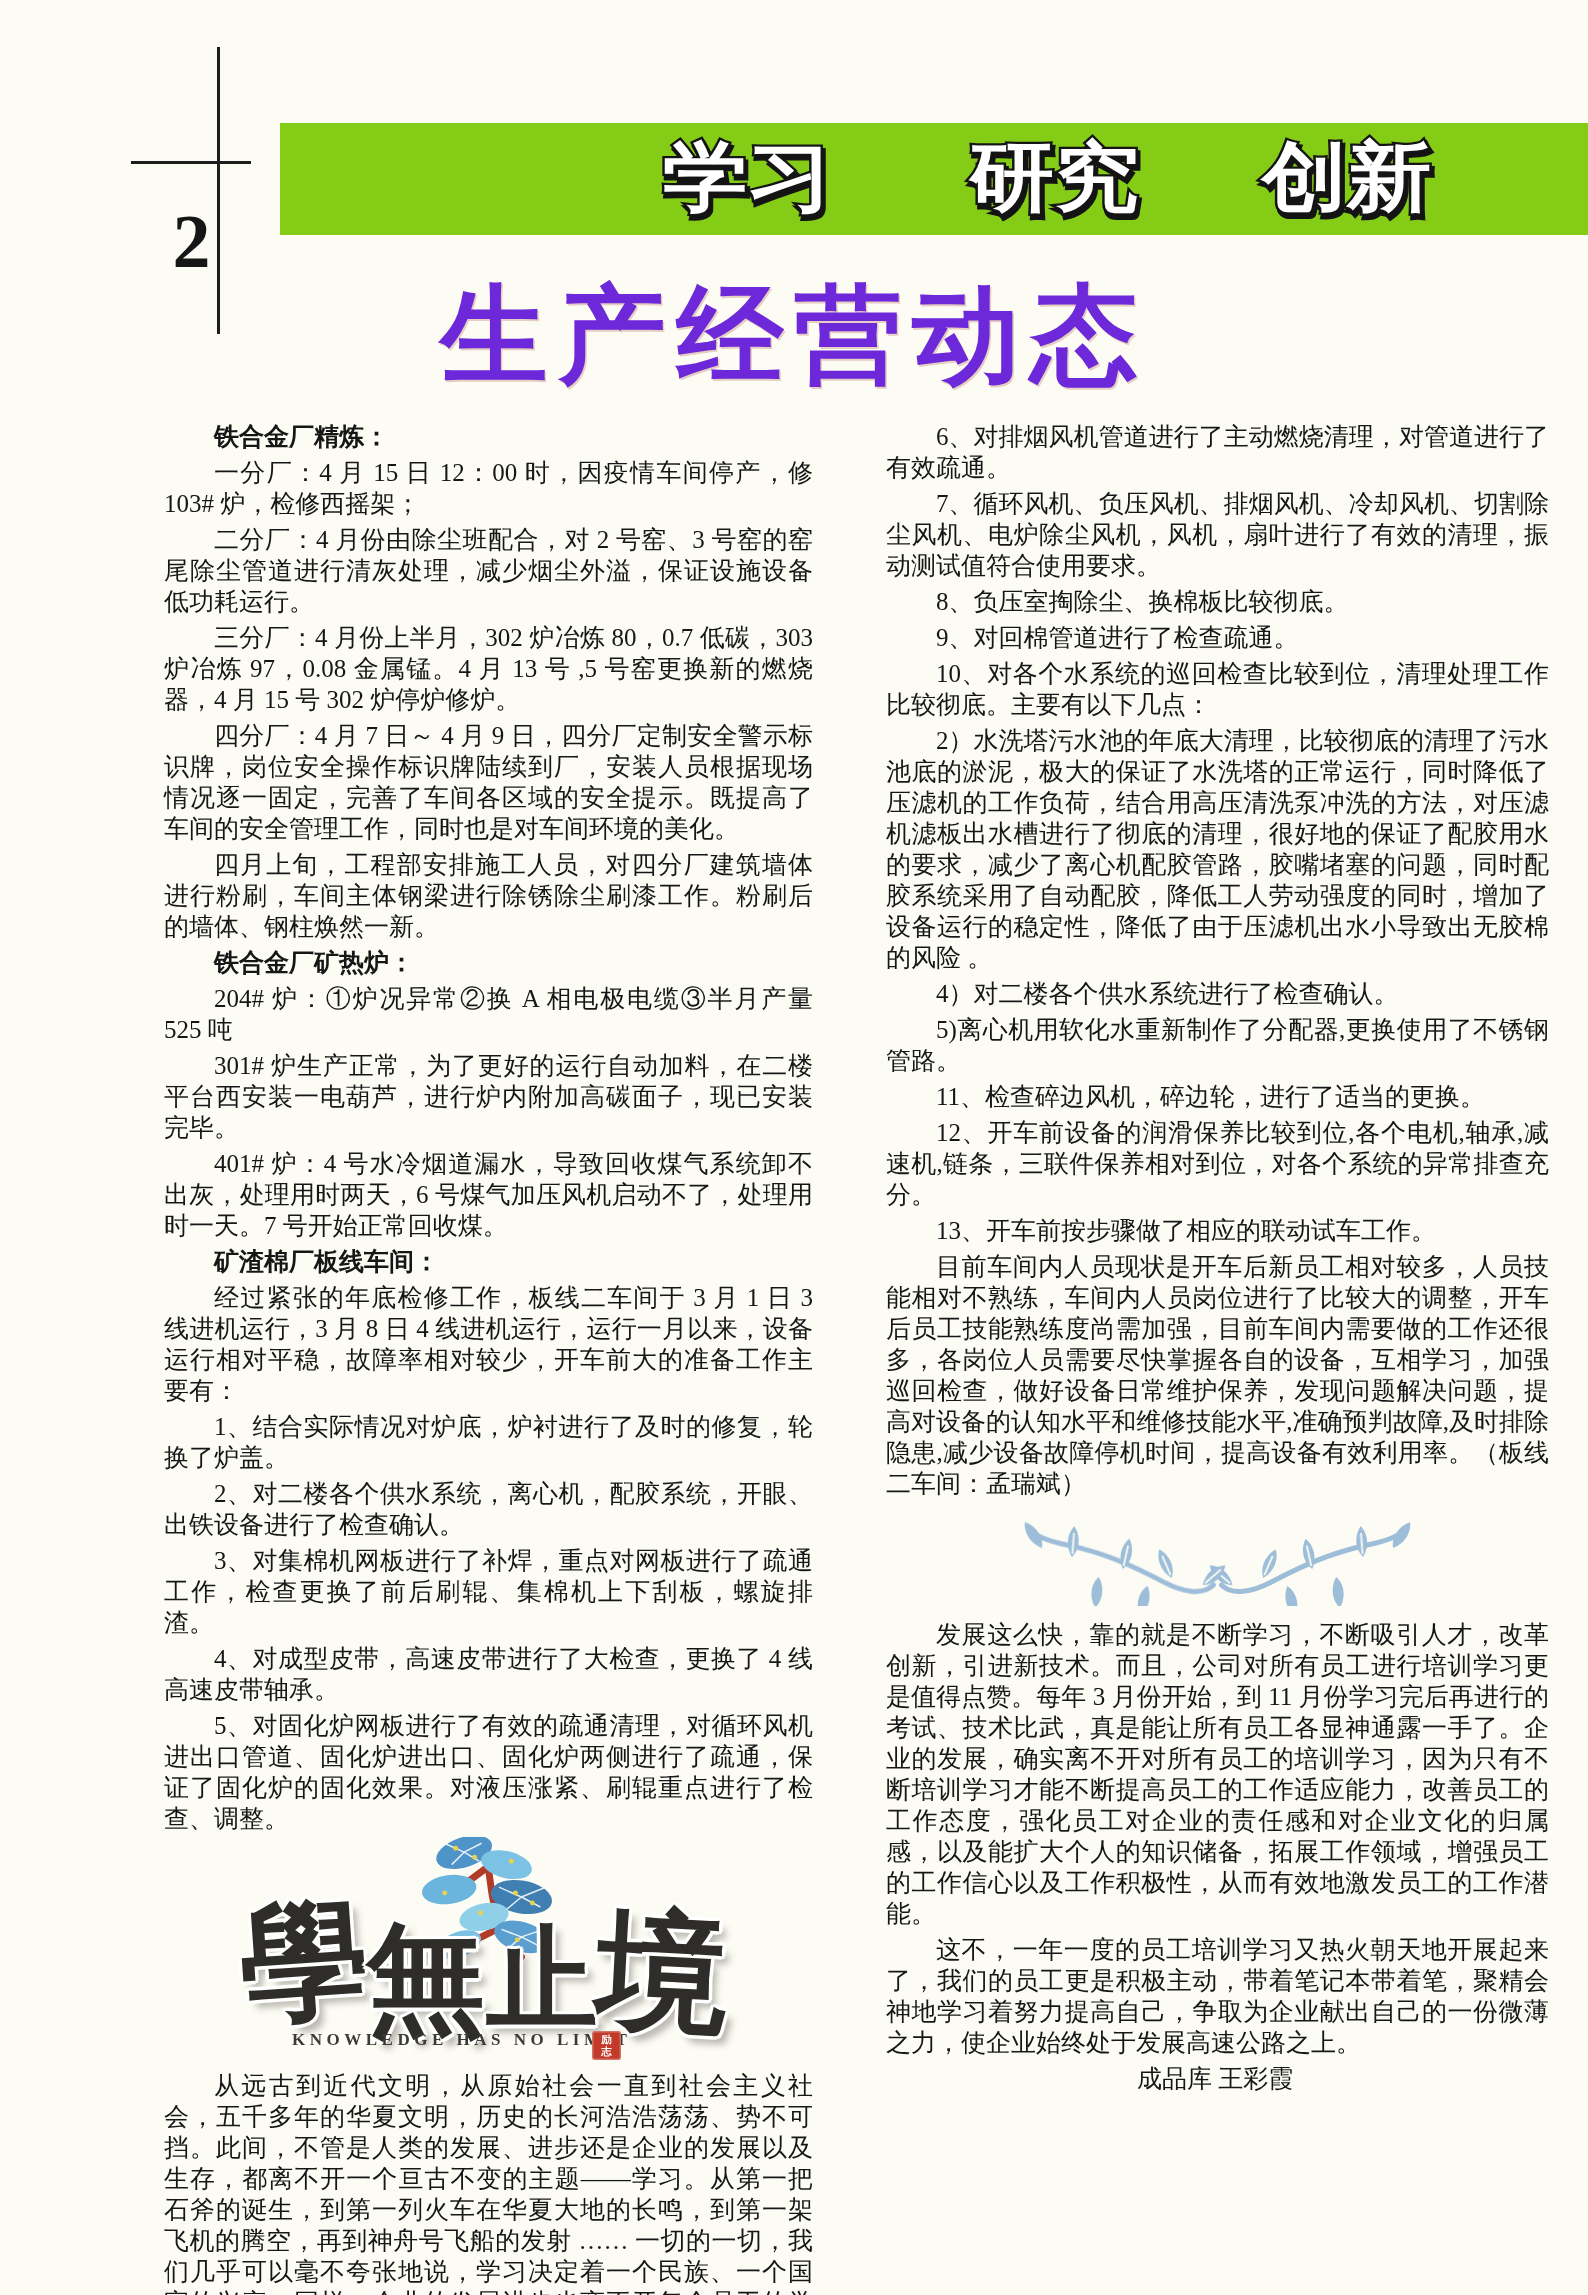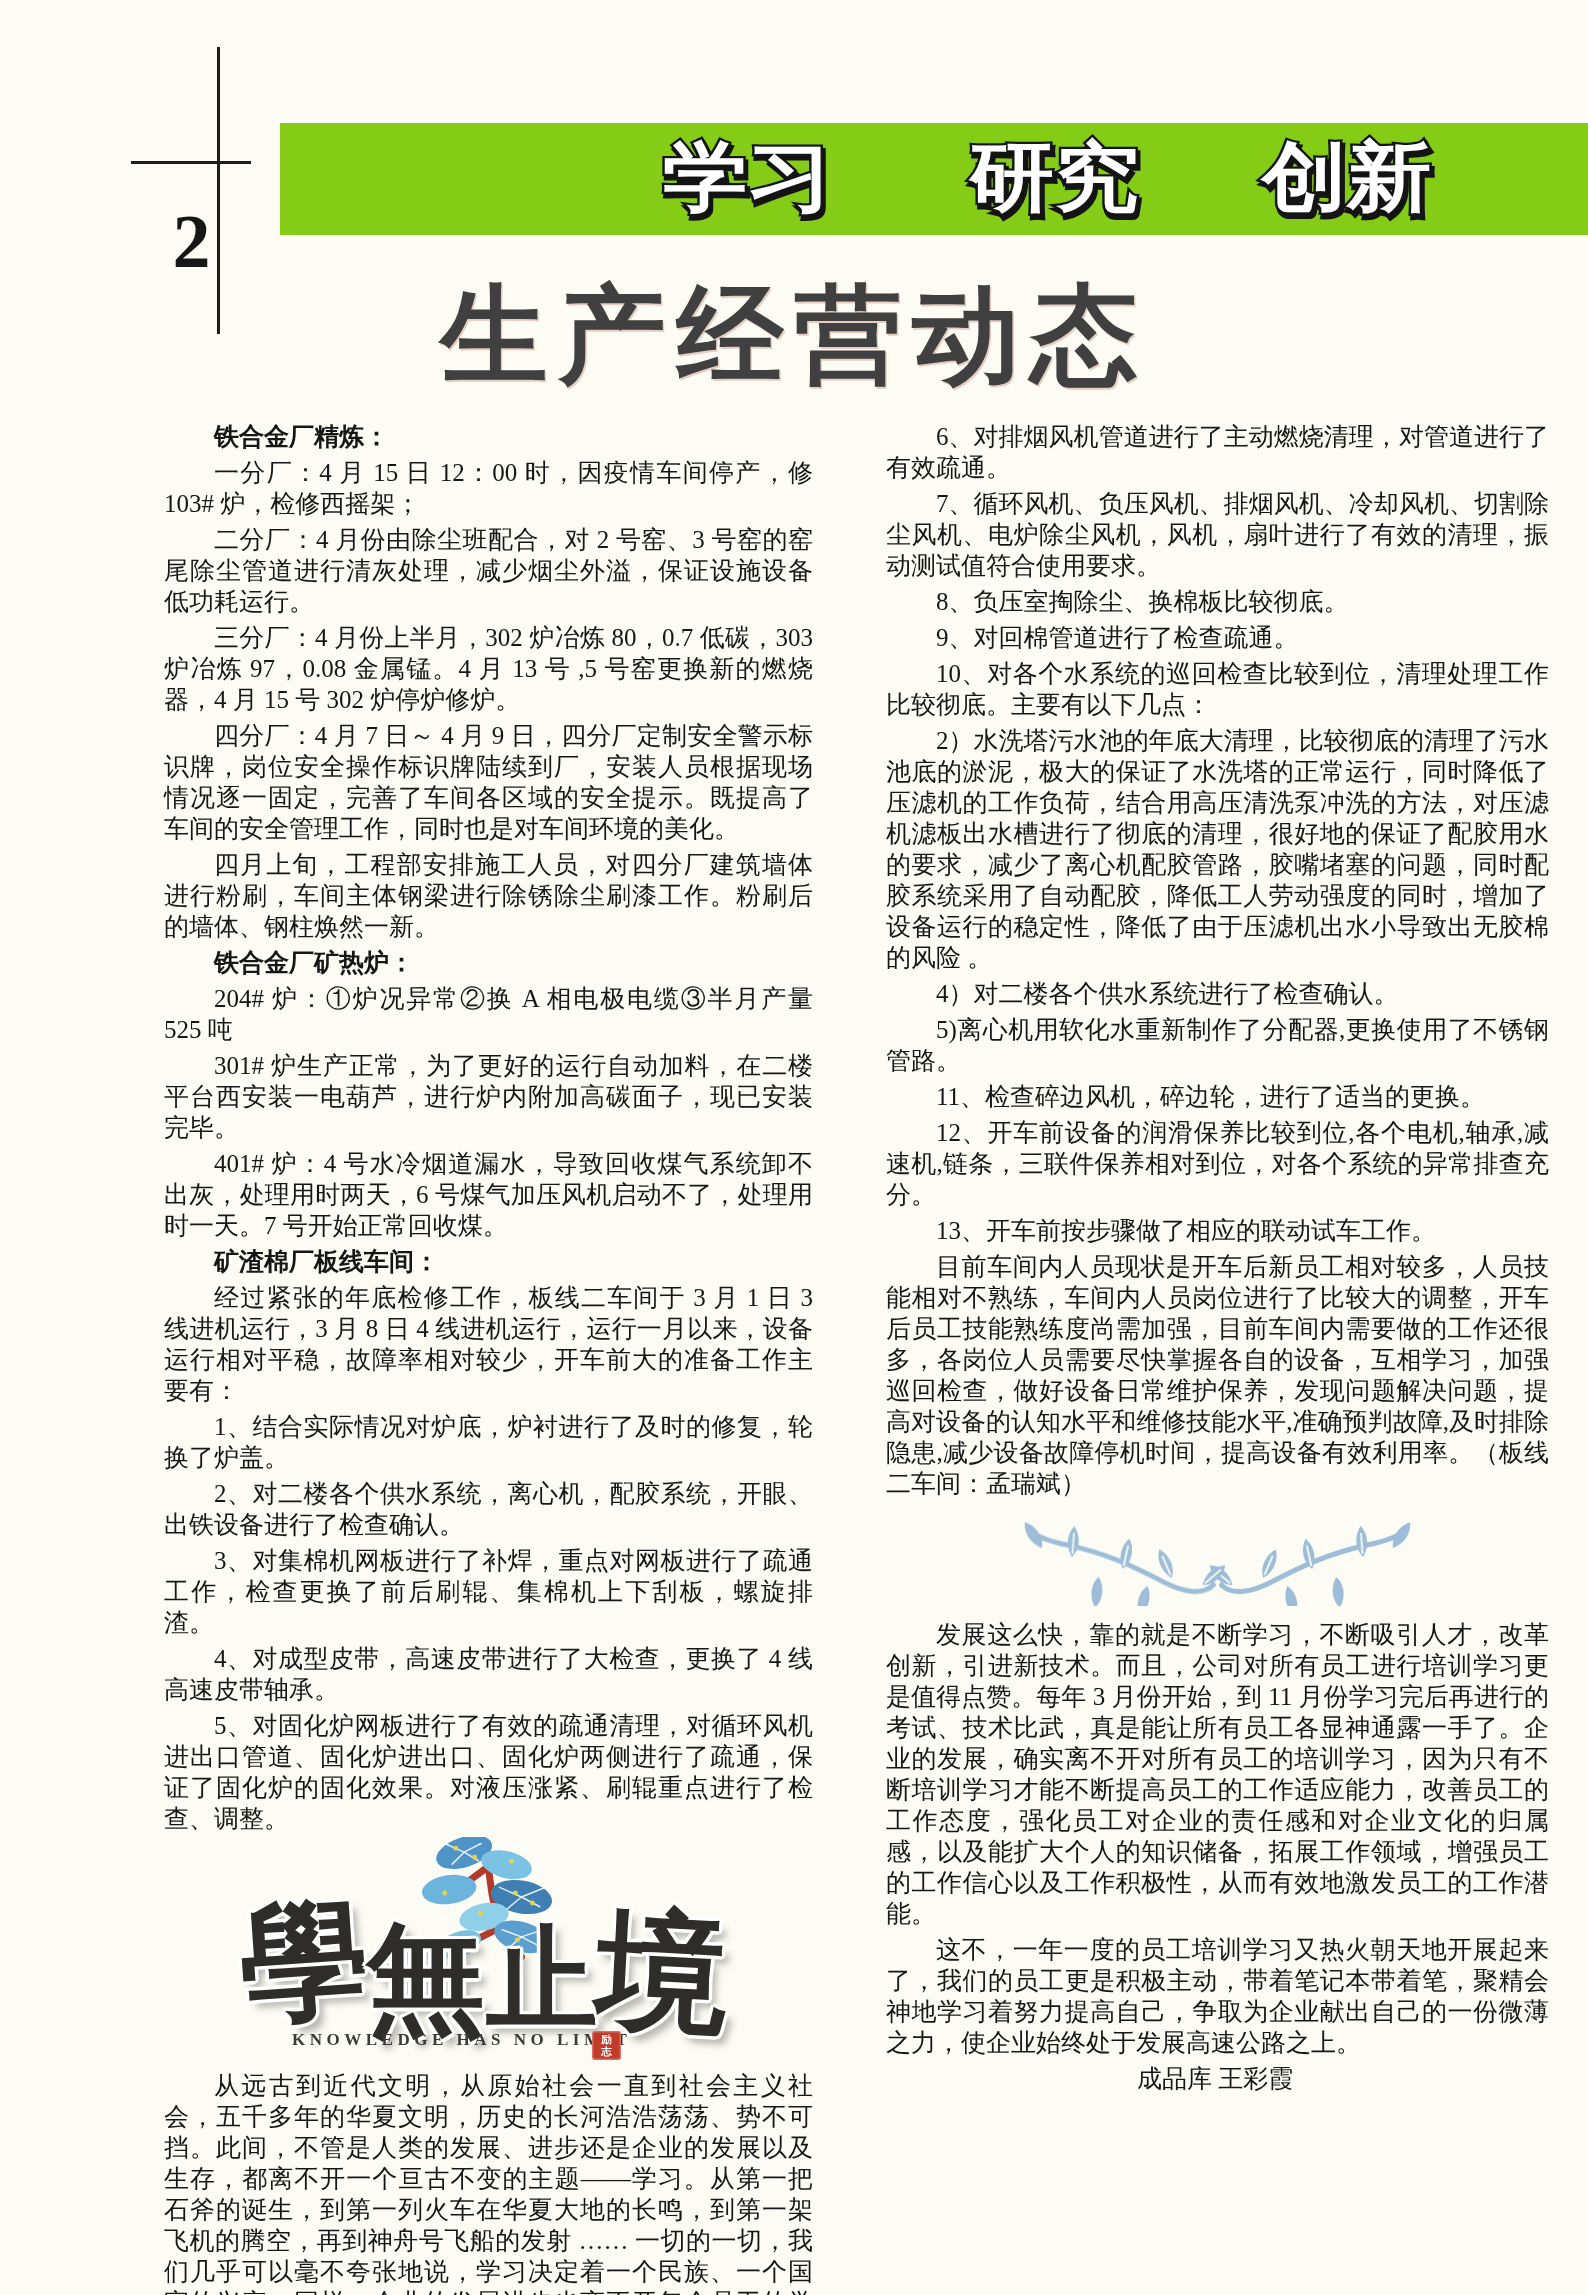--- a/index.html
+++ b/index.html
@@ -20,21 +20,21 @@
   .banner text{
     font-family:"Liberation Sans","DejaVu Sans",sans-serif;
     font-size:152px;font-weight:900;
     fill:#ffffff;stroke:#141414;stroke-width:9;paint-order:stroke fill;
   }
   .banner text.shadow{fill:#141414;stroke:#141414;stroke-width:11;}
   
   .main-title{
     position:absolute;left:296px;top:269px;width:997px;height:135px;
     text-align:center;font-size:107px;font-weight:700;line-height:135px;
-    letter-spacing:11px;color:#404040;
+    letter-spacing:11px;color:#6d28d9;
     font-family:"Liberation Serif","DejaVu Serif",serif;
     text-shadow:1.5px 2px 0 rgba(163,73,42,.25);
   }
   
   .col{position:absolute;top:421px;font-size:25px;line-height:31px;text-align:justify;}
   .col-left{left:164px;width:649px;}
   .col-right{left:838px;width:663px;margin-left:48px;}
   .col p{margin:0 0 5px 0;text-indent:2em;}
   .col p.heading{
     font-family:"Liberation Sans","DejaVu Sans",sans-serif;

